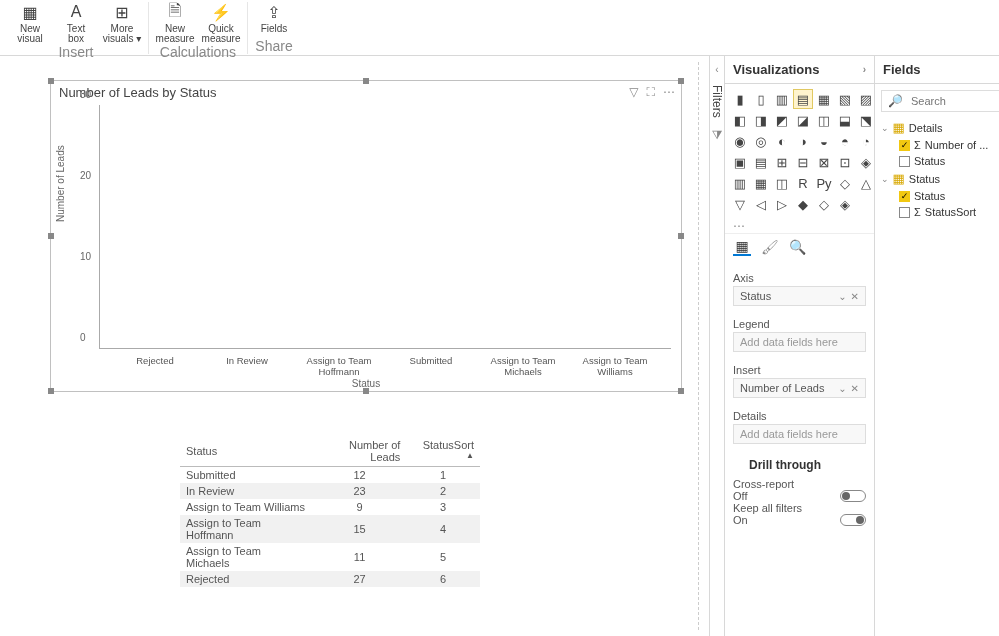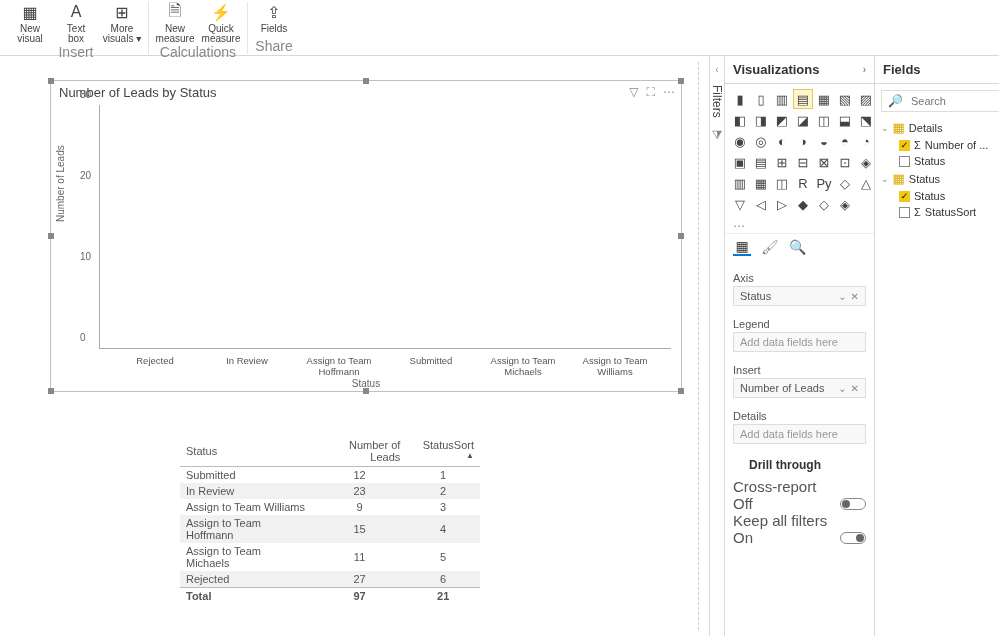--- a/index.html
+++ b/index.html
@@ -41,21 +41,21 @@
   .viz-tabs{display:flex;gap:10px;padding:4px 8px 2px;border-top:1px solid #eee;}
   .viz-tab{width:18px;height:18px;display:flex;align-items:center;justify-content:center;font-size:14px;color:#888;cursor:pointer;}
   .viz-tab.active{border-bottom:2px solid var(--accent);color:#333;}
   .field-well{padding:2px 8px 8px;font-size:11px;}
   .fw-lbl{color:#555;margin:12px 0 2px;}
   .fw-box{border:1px solid #ddd;background:#f8f8f8;height:20px;display:flex;align-items:center;padding:0 6px;color:#555;position:relative;}
   .fw-box .controls{margin-left:auto;display:flex;gap:4px;color:#888;font-size:10px;}
   .fw-placeholder{color:#999;}
   .drill{padding:6px 8px;}
   .drill h4{margin:0 16px 6px;font-size:12px;font-weight:600;}
-  .drill .opt{display:flex;align-items:center;justify-content:space-between;font-size:15px;color:#555;margin:0 0;}
+  .drill .opt{display:flex;align-items:center;justify-content:space-between;font-size:11px;color:#555;margin:0 0;}
   .switch{width:26px;height:12px;border:1px solid #888;border-radius:7px;position:relative;background:#fff;}
   .switch::after{content:"";position:absolute;width:8px;height:8px;border-radius:50%;background:#666;top:1px;}
   .switch.off::after{left:1px;}
   .switch.on::after{right:1px;}
   
   .search{margin:6px;border:1px solid #ddd;height:22px;display:flex;align-items:center;padding:0 6px;gap:6px;color:#888;}
   .search input{border:none;outline:none;flex:1;font-size:11px;}
   .ftree{padding:0 6px;font-size:11px;}
   .ftbl{display:flex;align-items:center;gap:4px;padding:2px 0;cursor:pointer;}
   .ftbl .ticon{color:#d8a800;font-size:13px;}
@@ -228,25 +228,20 @@
             </tr>
             <tr>
               <td>Assign to Team Michaels</td>
               <td class="num">11</td>
               <td class="num">5</td>
             </tr>
             <tr class="alt">
               <td>Rejected</td>
               <td class="num">27</td>
               <td class="num">6</td>
-            </tr>
-            <tr class="total">
-              <td>Total</td>
-              <td class="num">97</td>
-              <td class="num">21</td>
             </tr>
           </tbody>
         </table>
     </div>
   </div>
 
   <div class="right-panes">
     <div class="filters-tab">
       <span class="chev">‹</span>
       <span class="vtxt" style="margin-top:4px;">Filters</span>

